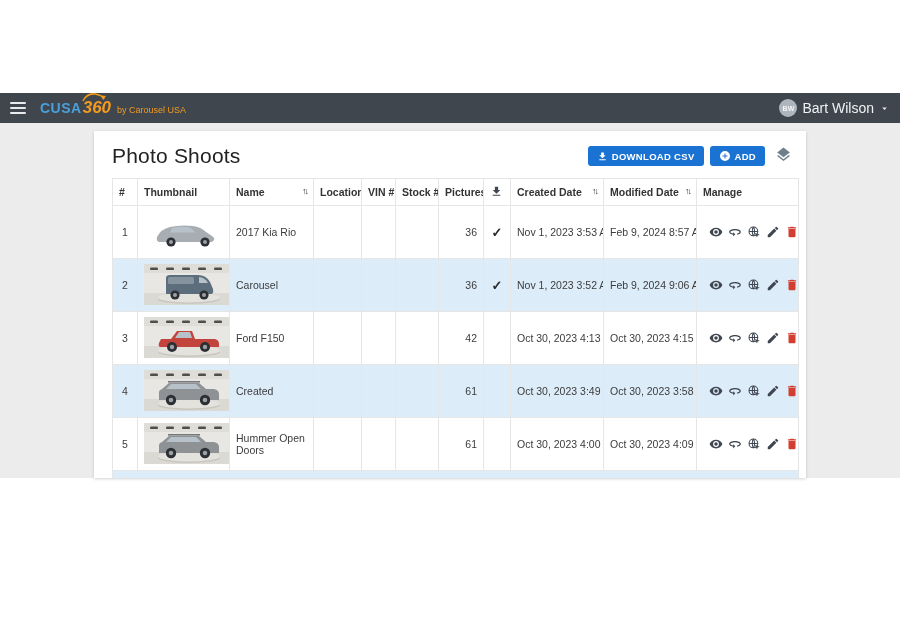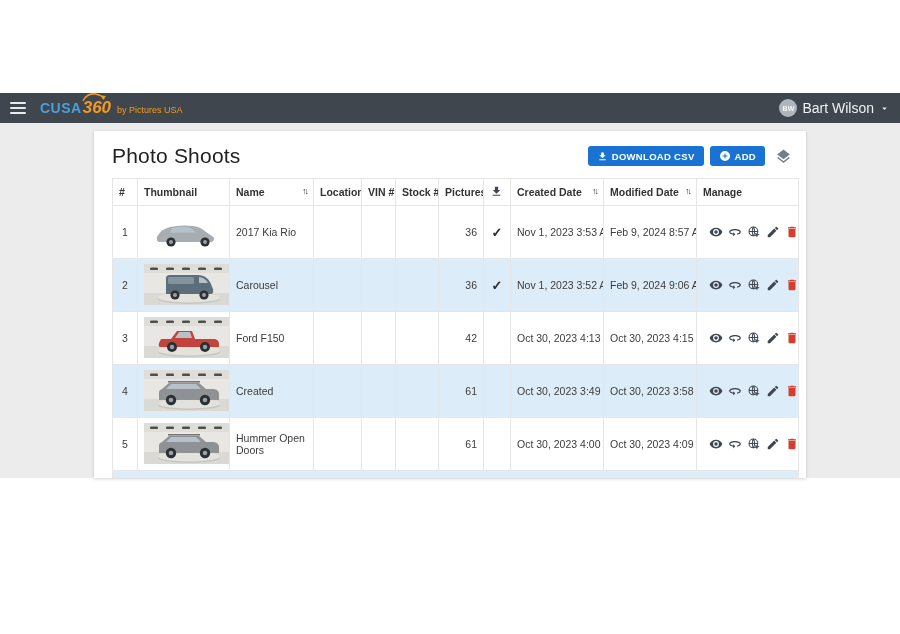--- a/index.html
+++ b/index.html
@@ -37,21 +37,21 @@
     background:#ececec;
   }
   .card {
     position:absolute; left:94px; top:8px; width:712px; height:347px;
     background:#ffffff; box-shadow:0 1px 3px rgba(0,0,0,.18); overflow:hidden;
   }
   .card-header {
     display:flex; align-items:center; padding:13px 10px 10px 18px;gap:19px;
   }
   .page-title { font-size:21px; font-weight:500; color:#222; letter-spacing:.2px; }
-  .header-actions { margin-left:auto; display:flex; align-items:center; gap:6px; }
+  .header-actions { margin-left:auto; display:flex; align-items:flex-start; gap:6px; }
   .btn {
     display:inline-flex; align-items:center; gap:4px; border:none; cursor:pointer;
     background:#1a73d2; color:#fff; font-family:inherit;
     font-size:9.5px; font-weight:bold; letter-spacing:.3px;
     height:20px; padding:0 9px; border-radius:3px;
   }
   .layers-btn { background:none; border:none; cursor:pointer; padding:0 4px; display:flex; align-items:center; }
 
   
   table.shoots {
@@ -87,21 +87,21 @@
     </div>
   <div class="logo">
     <span class="logo-cusa">CUSA</span>
     <span class="logo-360-wrap">
       <span class="logo-360">360</span>
       <svg class="logo-swirl" width="26" height="10" viewBox="0 0 26 10">
         <path d="M2 9 Q6 1 14 2 Q21 3 23 7" fill="none" stroke="#f49b1d" stroke-width="1.6"></path>
         <path d="M25 4 l-3 4 -1.5-4.5 z" fill="#f49b1d"></path>
       </svg>
     </span>
-    <span class="logo-byline">by Pictures USA</span>
+    <span class="logo-byline">by Carousel USA</span>
   </div>
   <div class="nav-spacer"></div>
   <div class="user-chip">
     <span class="avatar">BW</span>
     <span class="user-name">Bart Wilson</span>
     <svg width="11" height="11" viewBox="0 0 24 24">
         <path fill="#e8eaec" d="M7 10l5 5 5-5z"></path>
       </svg>
   </div>
 </div>

